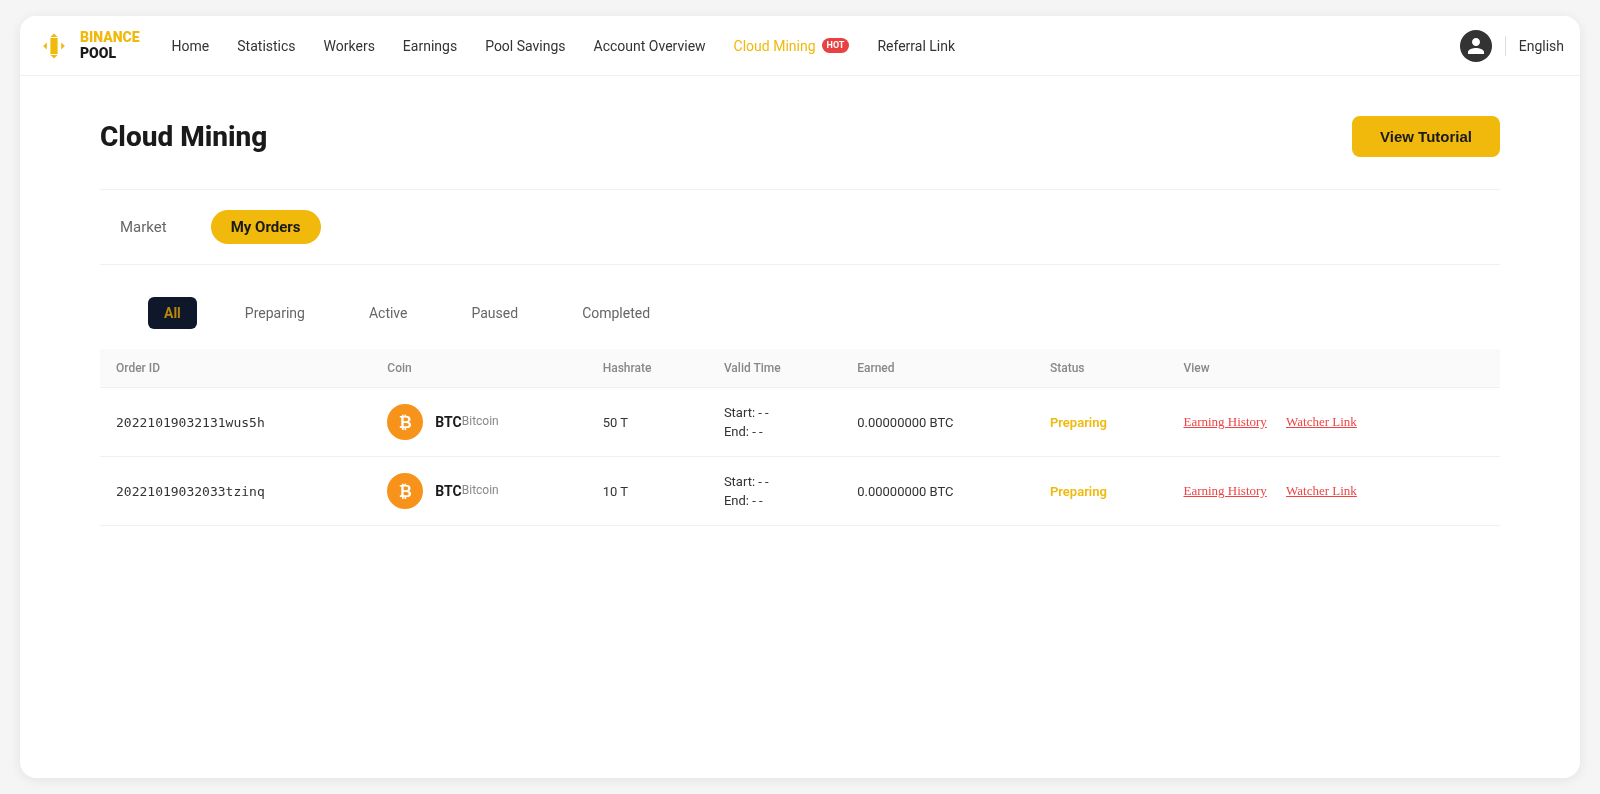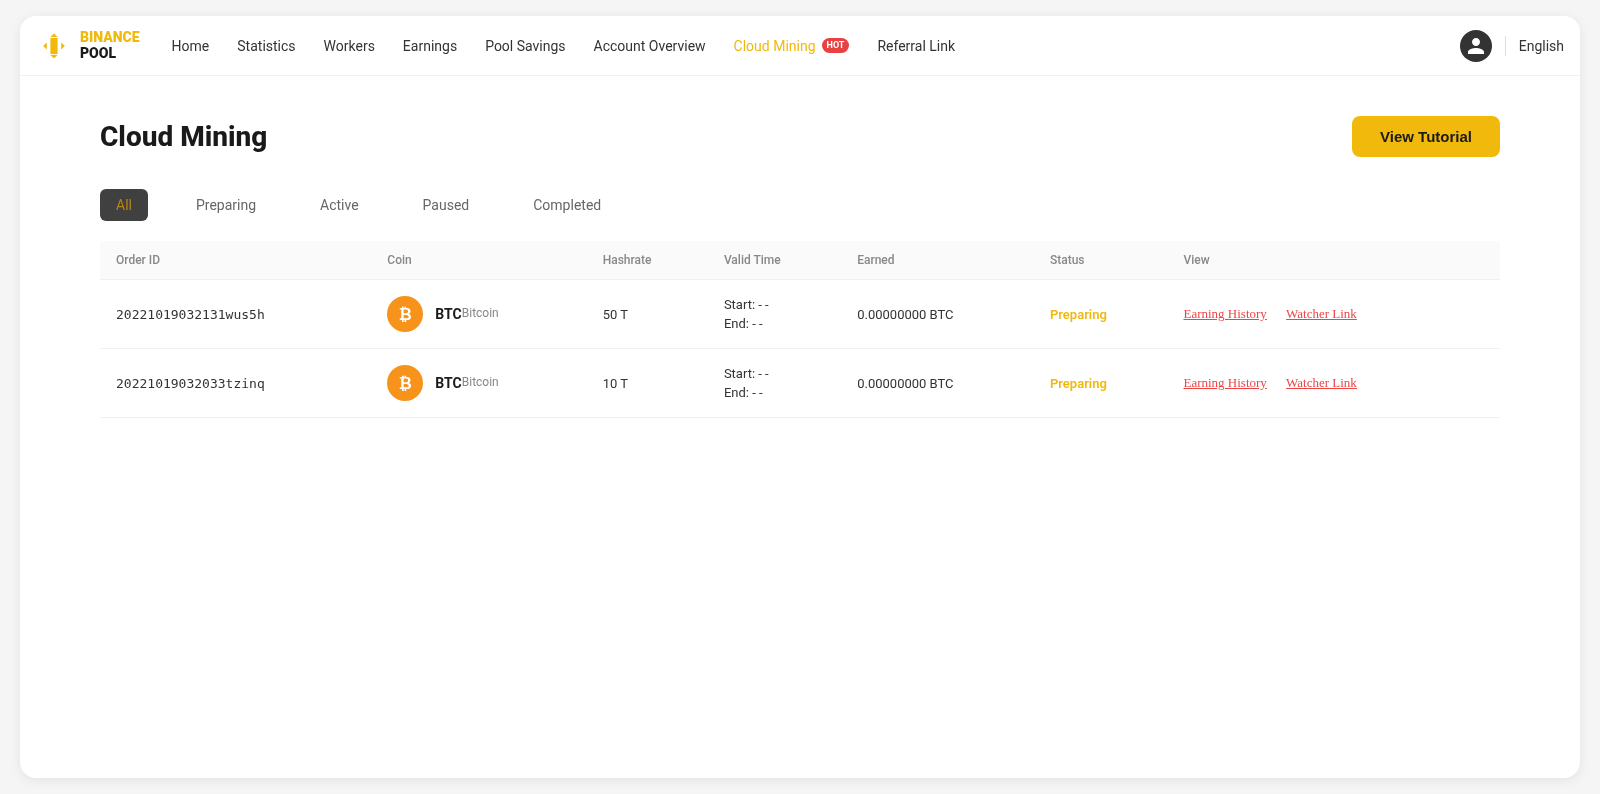--- a/index.html
+++ b/index.html
@@ -158,23 +158,24 @@
       margin-bottom: 20px;
     }
     .status-tab {
       font-size: 14px;
       color: #666;
       cursor: pointer;
       padding: 8px 16px;
       border-radius: 6px;
     }
     .status-tab.active {
-      background: #404040;
+      background: #0f172a;
       color: #b8860b;
-      font-weight: 400;
+      font-weight: 700;
+      margin-left: 48px;
     }
     
     .orders-table {
       width: 100%;
       border-collapse: collapse;
       margin-top: 8px;
     }
     .orders-table thead tr {
       background: #fafafa;
     }
@@ -291,20 +292,24 @@
     </div>
   </nav>
 
   <div class="main-content">
 
     <div class="page-header">
       <h1 class="page-title">Cloud Mining</h1>
       <button class="view-tutorial-btn">View Tutorial</button>
     </div>
 
+    <div class="order-tabs">
+      <div class="order-tab">Market</div>
+      <div class="order-tab active">My Orders</div>
+    </div>
 
     <div class="status-tabs">
       <div class="status-tab active">All</div>
       <div class="status-tab">Preparing</div>
       <div class="status-tab">Active</div>
       <div class="status-tab">Paused</div>
       <div class="status-tab">Completed</div>
     </div>
 
     <table class="orders-table">

